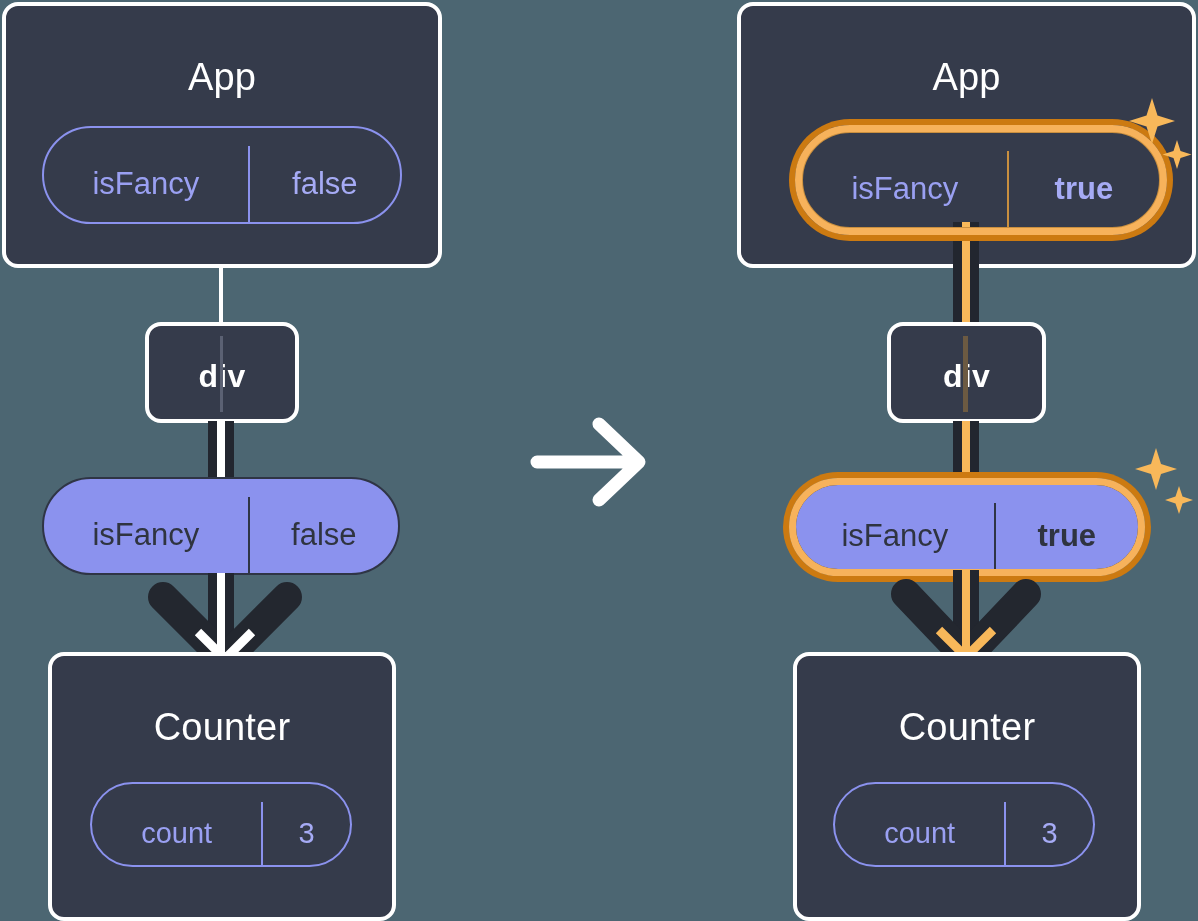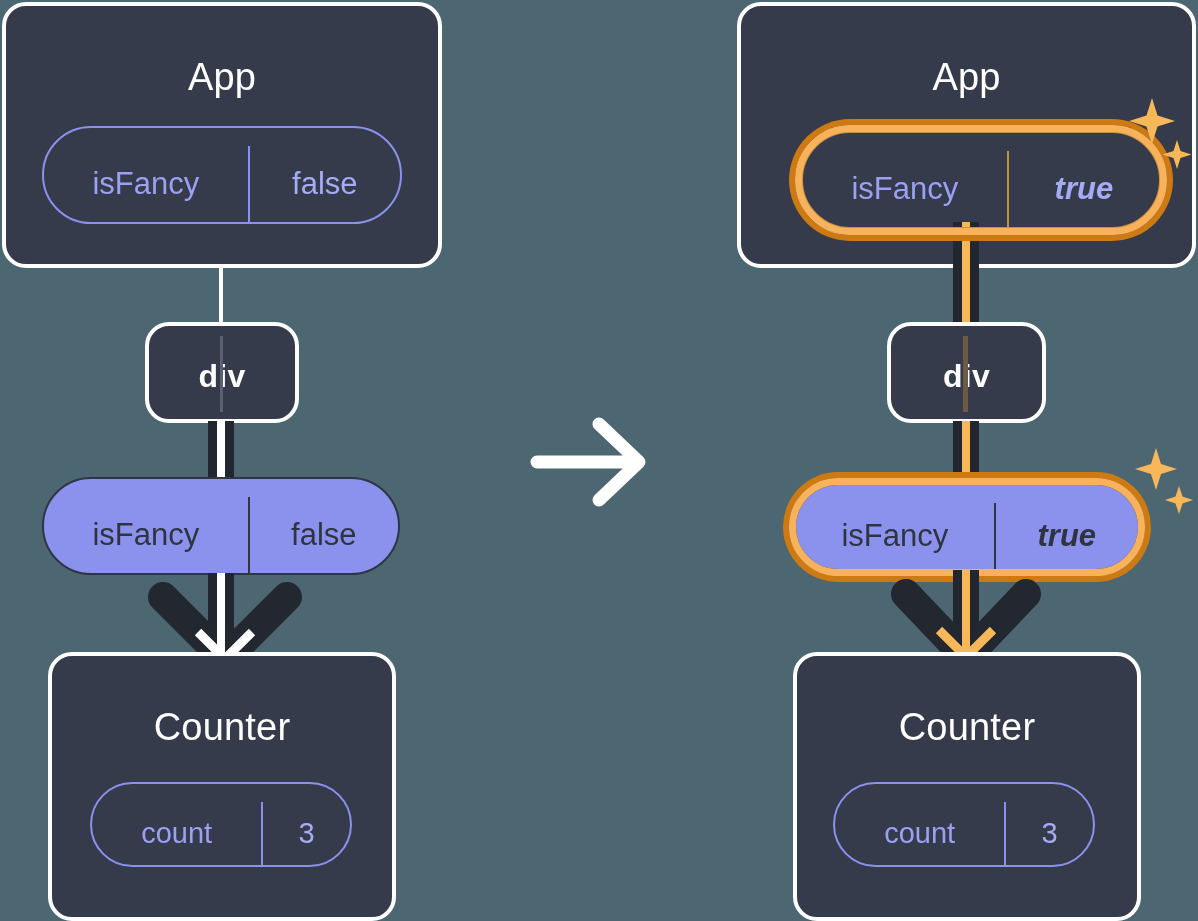--- a/index.html
+++ b/index.html
@@ -17,21 +17,21 @@
     position: relative;
     width: 1198px;
     height: 921px;
   }
 
   
   .comp-box {
     position: absolute;
     background: #353b4b;
     border: 4px solid #ffffff;
-    border-radius: 24px;
+    border-radius: 16px;
     box-sizing: border-box;
   }
   .comp-title {
     position: absolute;
     left: 0;
     right: 0;
     text-align: center;
     color: #ffffff;
     font-size: 38px;
     font-weight: 400;
@@ -73,21 +73,21 @@
   .pill.ghost .cell.val { border-left: 2px solid #8b92ee; }
 
   
   .pill.filled {
     background: #8b92ee;
     border: 2px solid #2f3545;
   }
   .pill.filled .cell { color: #2f3440; }
   .pill.filled .cell.val { border-left: 2px solid #2f3545; }
 
-  .cell.bold { font-weight: 700; font-style: italic; }
+  .cell.bold { font-weight: 700; }
 
   
   .ring {
     position: absolute;
     border-radius: 999px;
     box-sizing: border-box;
     border: 7px solid #f7b25b;
     box-shadow: 0 0 0 6px #cc7a11;
     pointer-events: none;
   }

